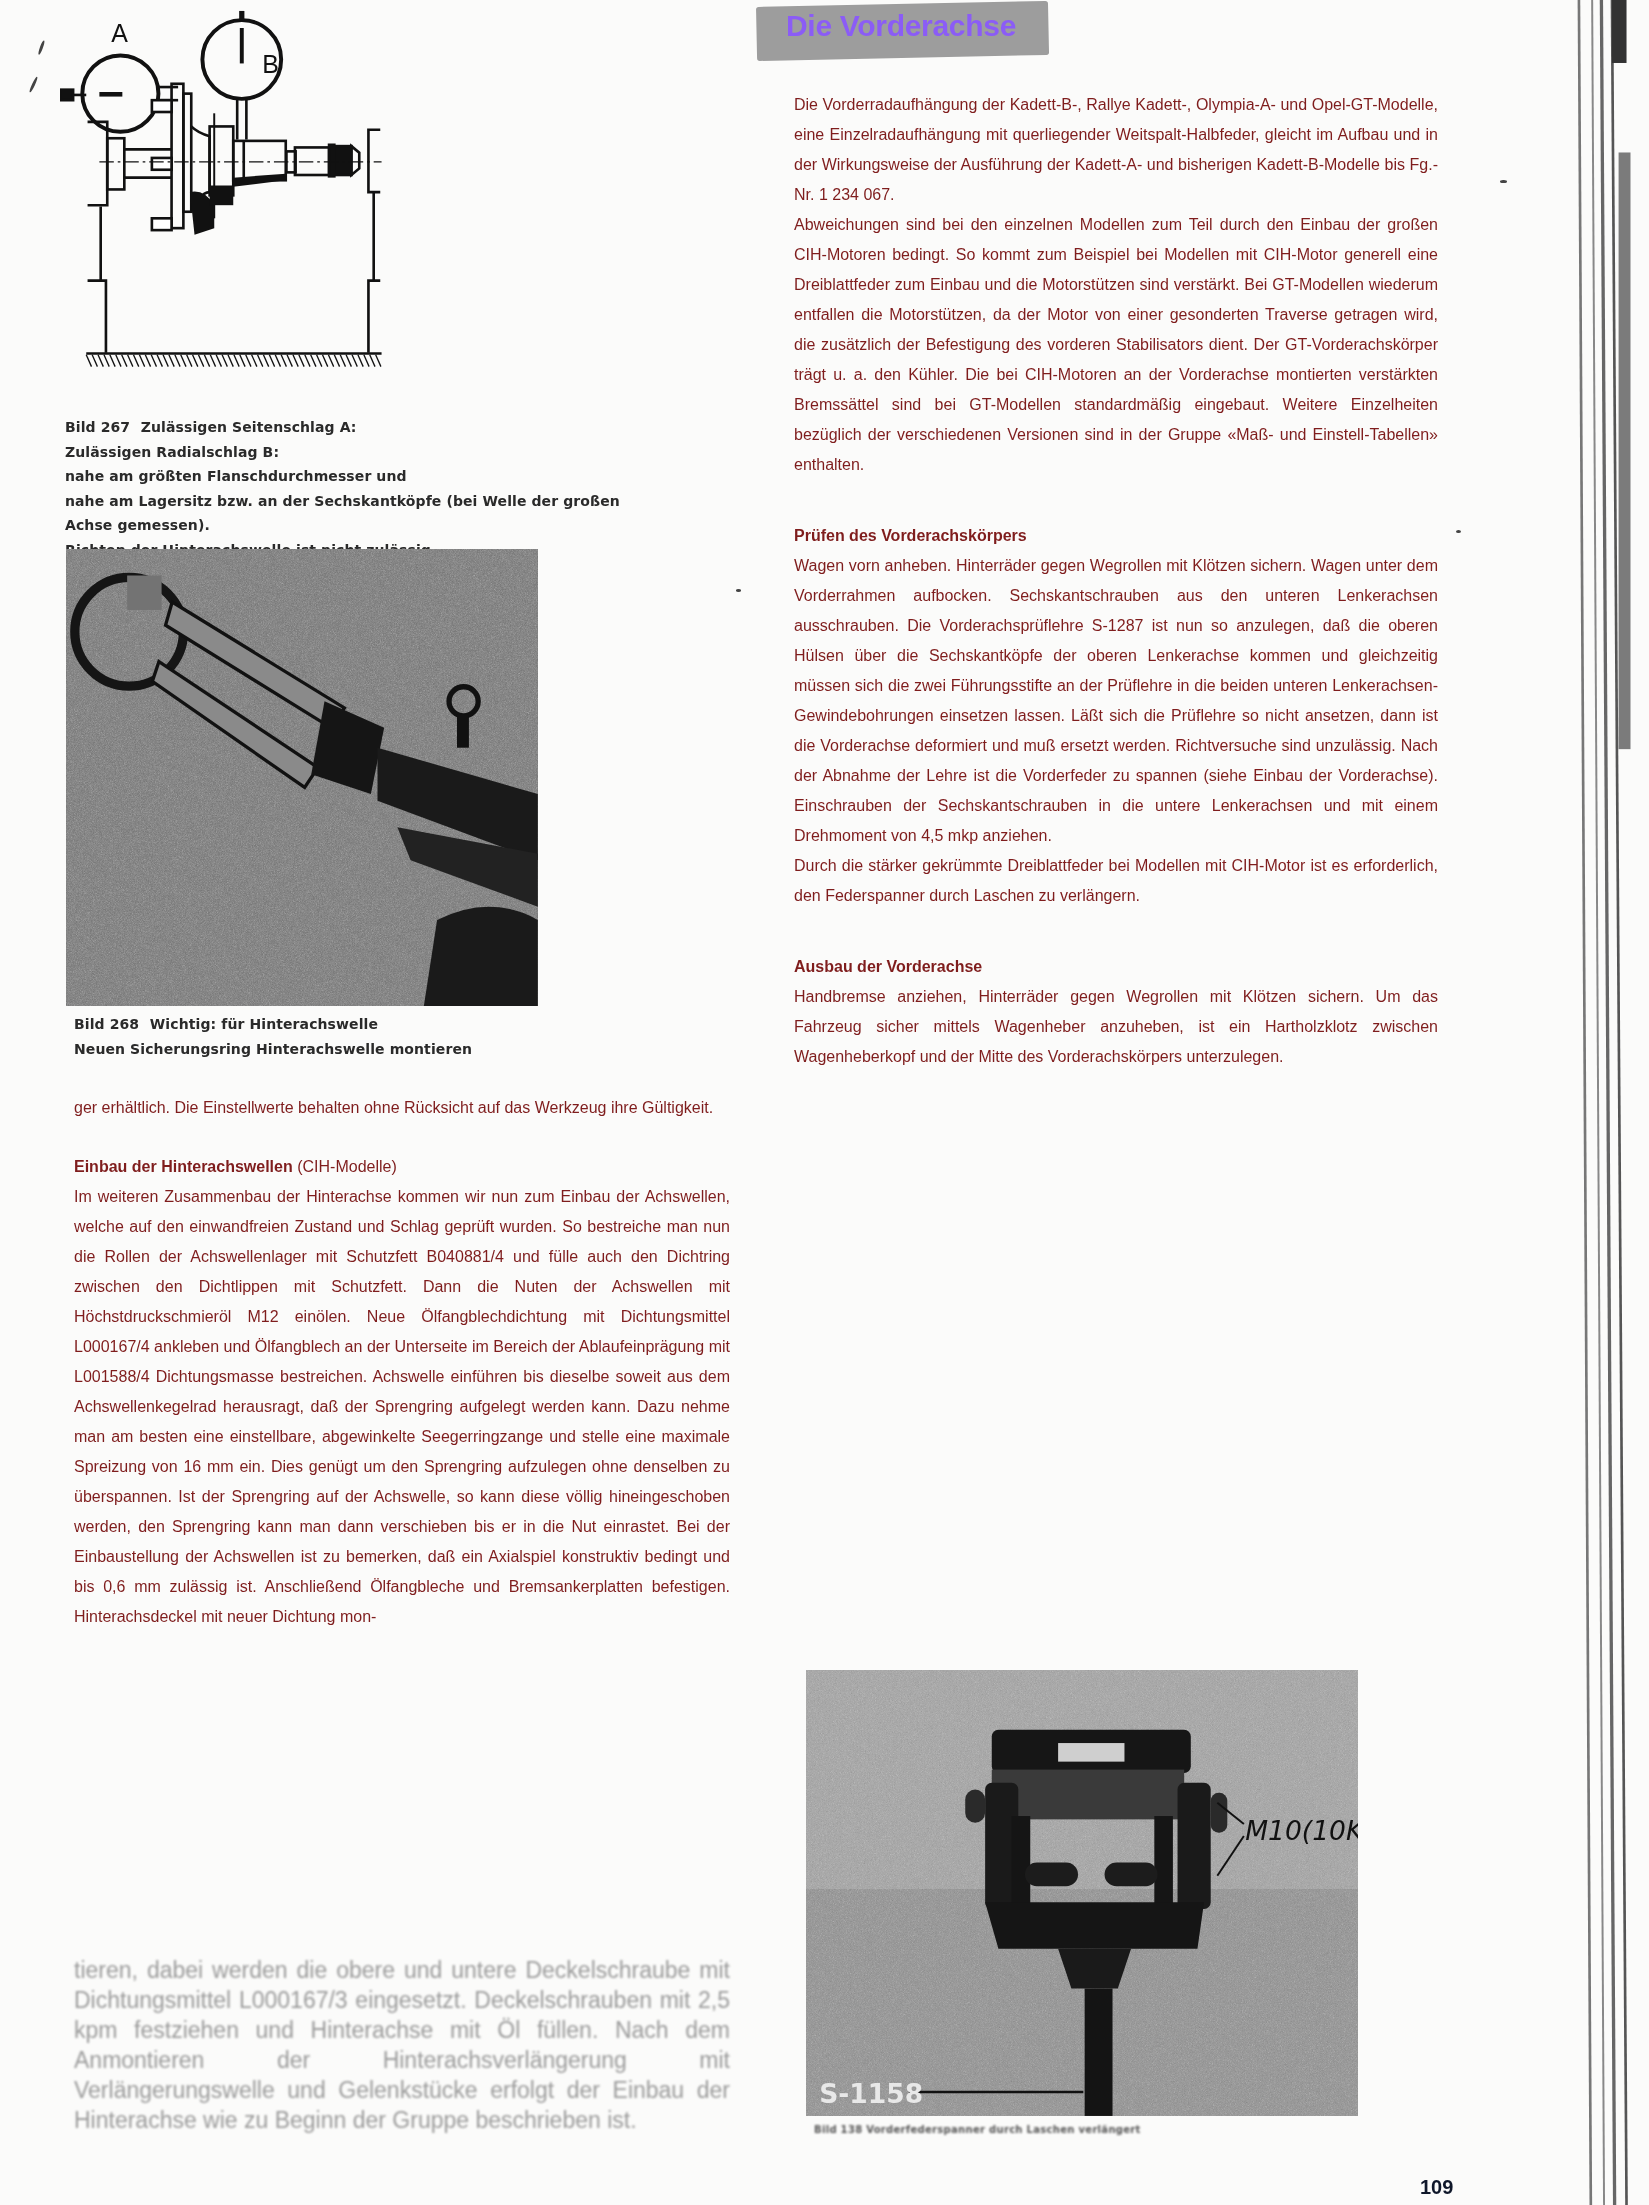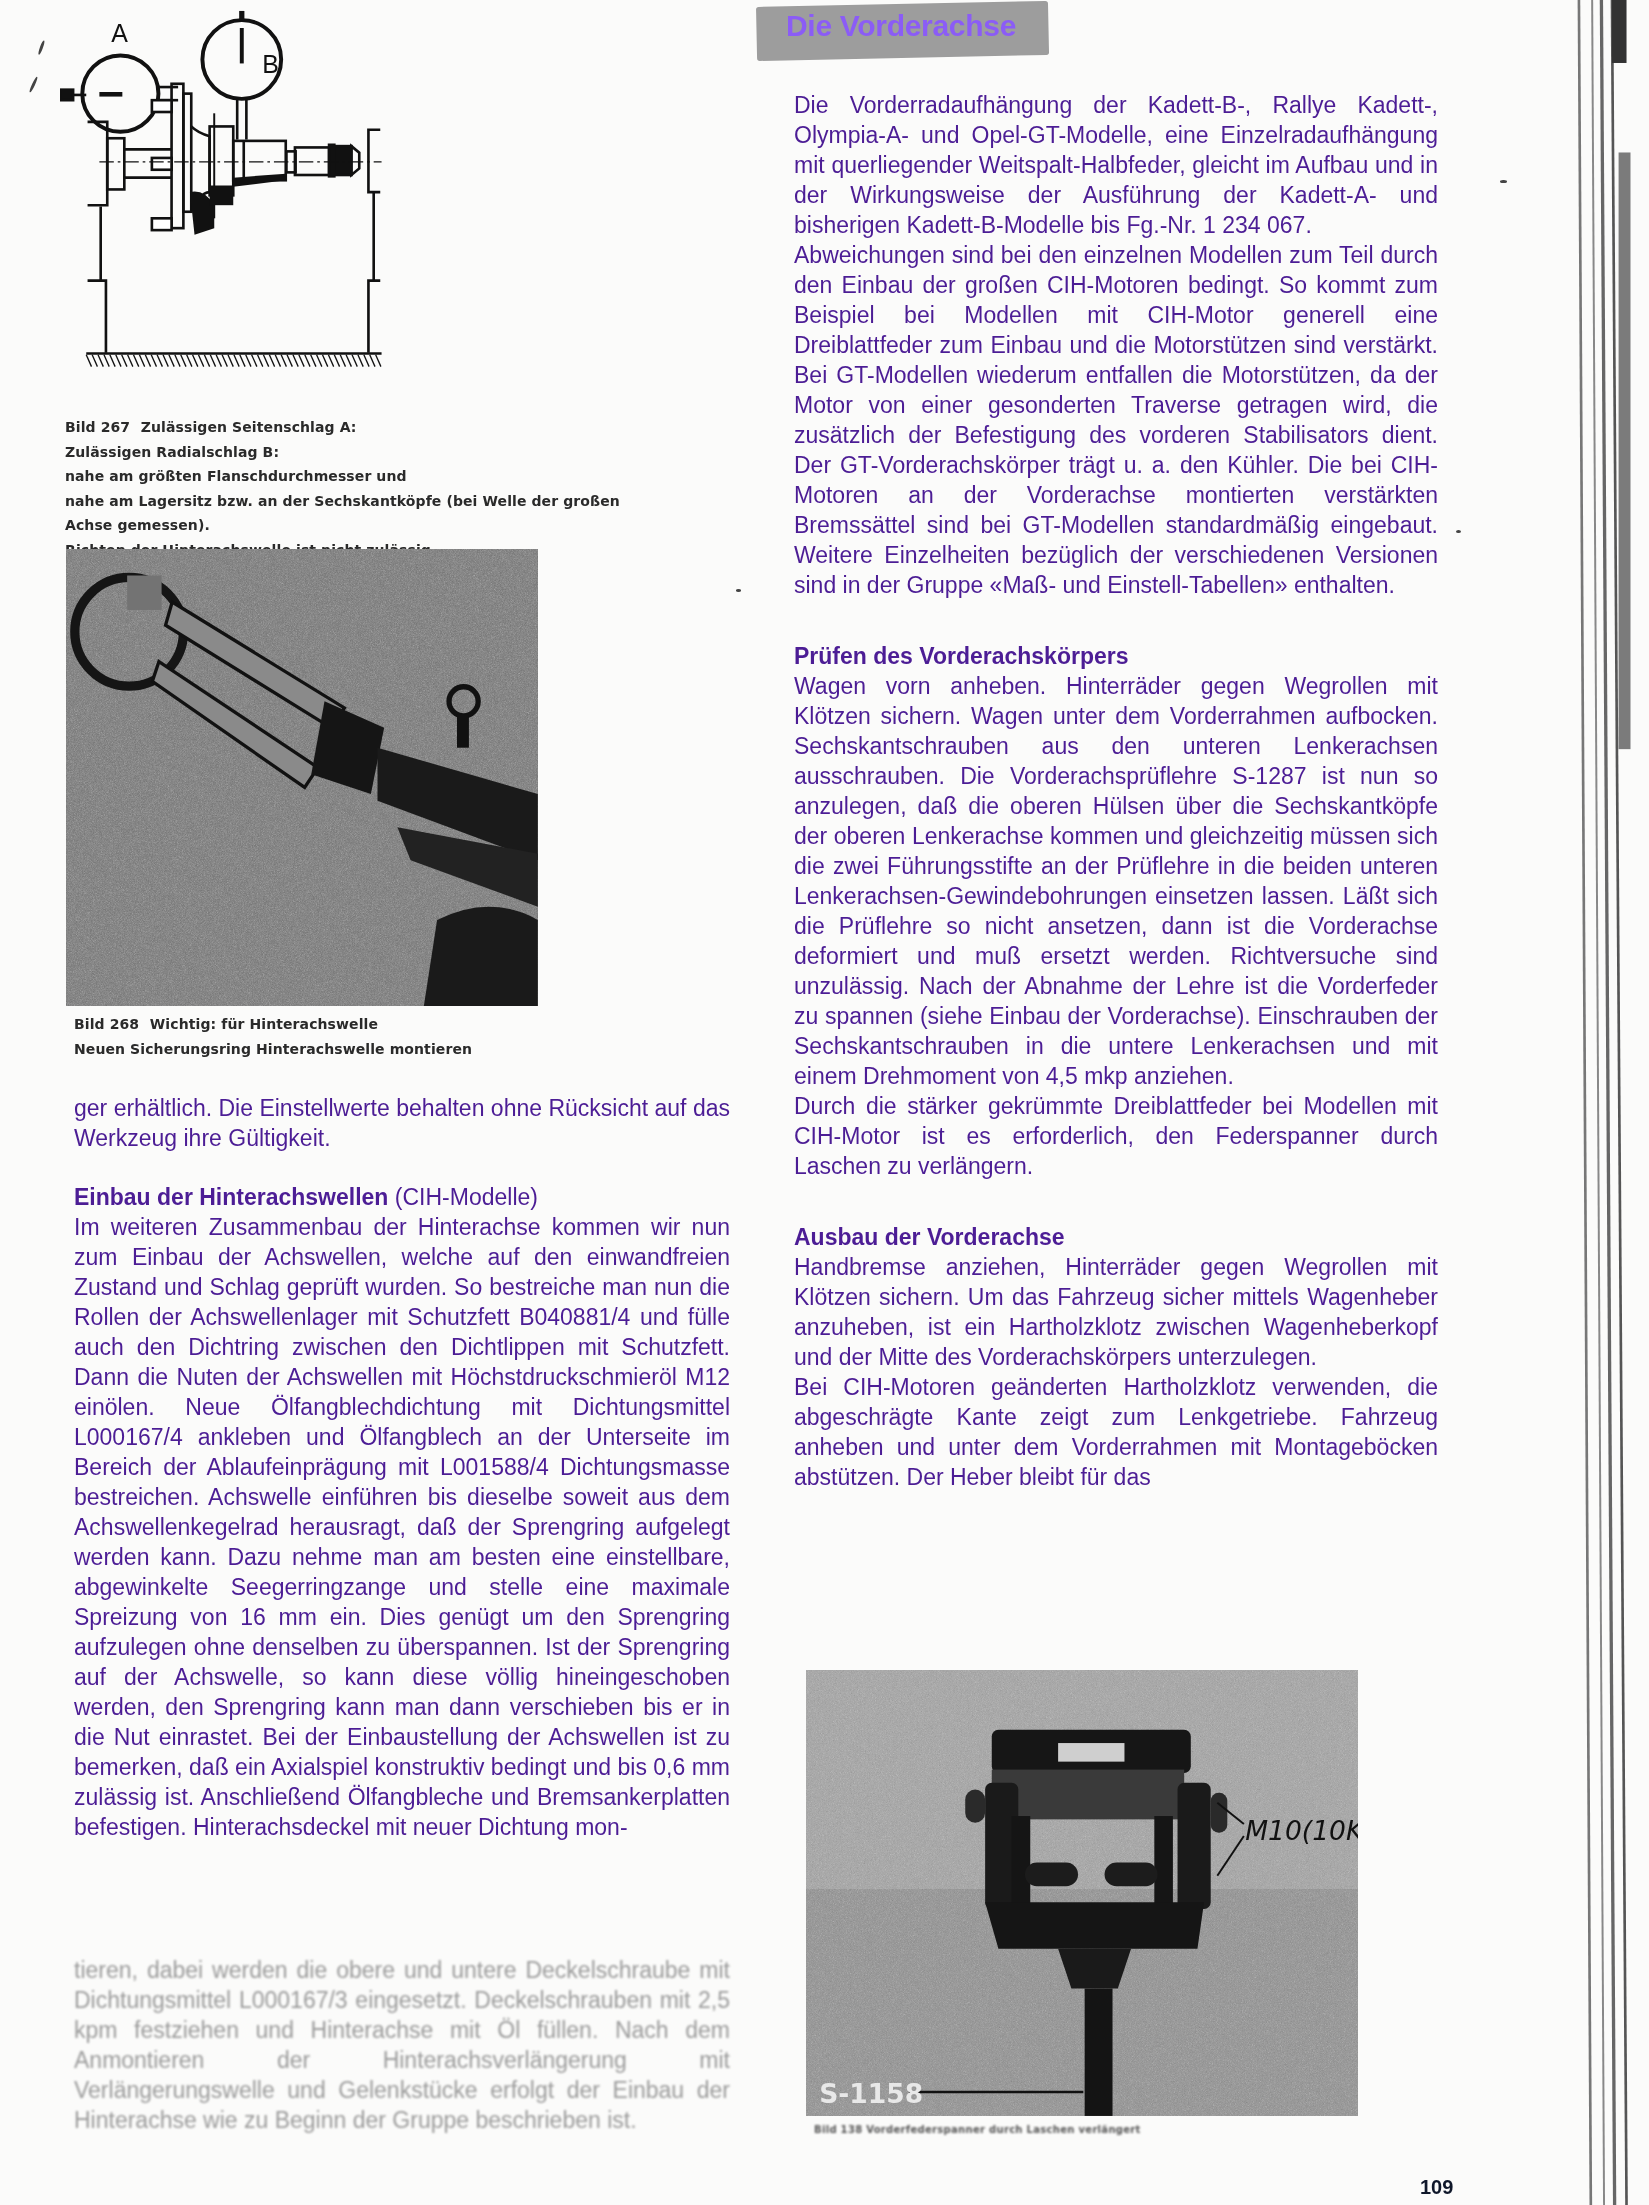--- a/index.html
+++ b/index.html
@@ -25,21 +25,21 @@
   #cap267 { left: 65px; top: 381px; width: 656px; margin-top: 34px; }
 
   
   #fig268 { left: 66px; top: 549px; width: 472px; height: 457px; background: #6b6b6b; overflow: hidden; }
   #fig268 svg { width: 100%; height: 100%; display: block; }
   #cap268 { left: 74px; top: 1012px; width: 597px; }
 
   
   .col-text {
     font-family: "Liberation Sans", sans-serif;
-    font-size: 23px; line-height: 30px; color: #4c1d95;
+    font-size: 16px; line-height: 30px; color: #7f1d1d;
     text-align: justify;
   }
   .col-text p { margin: 0; }
   .col-text .h { font-weight: bold; }
   .col-text .hsub { font-weight: normal; }
 
   #leftText { left: 74px; top: 1093px; width: 656px; }
   #leftText .gap { height: 29px; }
 
   #faded {
@@ -263,21 +263,20 @@
 <div id="rightText" class="abs col-text">
   <p>Die Vorderradaufhängung der Kadett-B-, Rallye Kadett-, Olympia-A- und Opel-GT-Modelle, eine Einzelradaufhängung mit querliegender Weitspalt-Halbfeder, gleicht im Aufbau und in der Wirkungsweise der Ausführung der Kadett-A- und bisherigen Kadett-B-Modelle bis Fg.-Nr. 1 234 067.</p>
   <p>Abweichungen sind bei den einzelnen Modellen zum Teil durch den Einbau der großen CIH-Motoren bedingt. So kommt zum Beispiel bei Modellen mit CIH-Motor generell eine Dreiblattfeder zum Einbau und die Motorstützen sind verstärkt. Bei GT-Modellen wiederum entfallen die Motorstützen, da der Motor von einer gesonderten Traverse getragen wird, die zusätzlich der Befestigung des vorderen Stabilisators dient. Der GT-Vorderachskörper trägt u. a. den Kühler. Die bei CIH-Motoren an der Vorderachse montierten verstärkten Bremssättel sind bei GT-Modellen standardmäßig eingebaut. Weitere Einzelheiten bezüglich der verschiedenen Versionen sind in der Gruppe «Maß- und Einstell-Tabellen» enthalten.</p>
   <div class="gapL"></div>
   <p class="h">Prüfen des Vorderachskörpers</p>
   <p>Wagen vorn anheben. Hinterräder gegen Wegrollen mit Klötzen sichern. Wagen unter dem Vorderrahmen aufbocken. Sechskantschrauben aus den unteren Lenkerachsen ausschrauben. Die Vorderachsprüflehre S-1287 ist nun so anzulegen, daß die oberen Hülsen über die Sechskantköpfe der oberen Lenkerachse kommen und gleichzeitig müssen sich die zwei Führungsstifte an der Prüflehre in die beiden unteren Lenkerachsen-Gewindebohrungen einsetzen lassen. Läßt sich die Prüflehre so nicht ansetzen, dann ist die Vorderachse deformiert und muß ersetzt werden. Richtversuche sind unzulässig. Nach der Abnahme der Lehre ist die Vorderfeder zu spannen (siehe Einbau der Vorderachse). Einschrauben der Sechskantschrauben in die untere Lenkerachsen und mit einem Drehmoment von 4,5 mkp anziehen.</p>
   <p>Durch die stärker gekrümmte Dreiblattfeder bei Modellen mit CIH-Motor ist es erforderlich, den Federspanner durch Laschen zu verlängern.</p>
   <div class="gapL"></div>
   <p class="h">Ausbau der Vorderachse</p>
   <p>Handbremse anziehen, Hinterräder gegen Wegrollen mit Klötzen sichern. Um das Fahrzeug sicher mittels Wagenheber anzuheben, ist ein Hartholzklotz zwischen Wagenheberkopf und der Mitte des Vorderachskörpers unterzulegen.</p>
-  <p>Bei CIH-Motoren geänderten Hartholzklotz verwenden, die abgeschrägte Kante zeigt zum Lenkgetriebe. Fahrzeug anheben und unter dem Vorderrahmen mit Montageböcken abstützen. Der Heber bleibt für das</p>
 </div>
 
 <div id="fig269" class="abs">
   <svg viewBox="0 0 832 672">
     <defs>
       <filter id="grain269">
           <feTurbulence type="fractalNoise" baseFrequency="0.85" numOctaves="2" seed="7"></feTurbulence>
           <feColorMatrix type="saturate" values="0"></feColorMatrix>
           <feComponentTransfer>
             <feFuncA type="linear" slope="0.5"></feFuncA>

